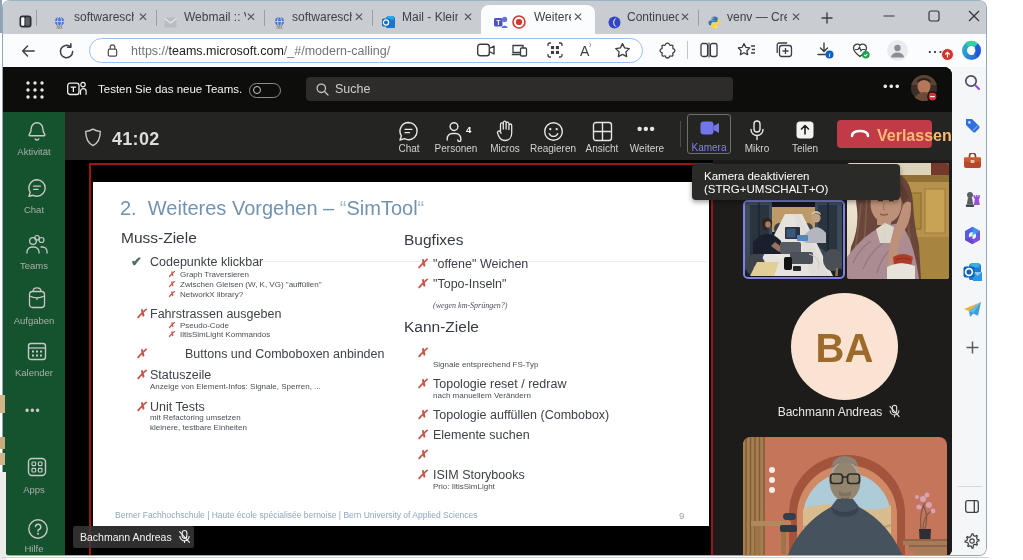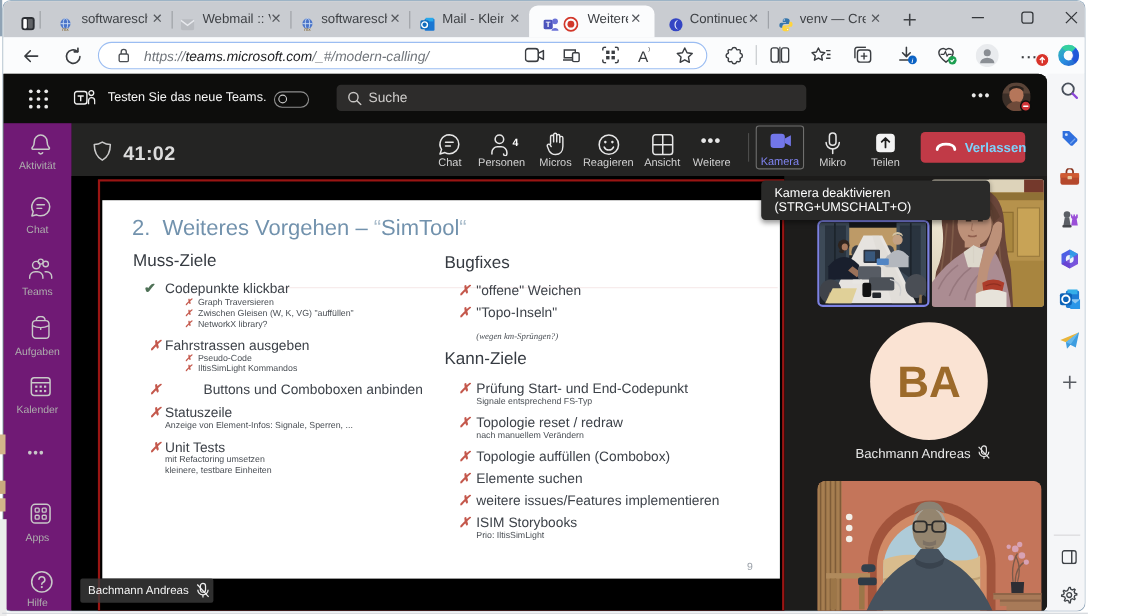--- a/index.html
+++ b/index.html
@@ -130,21 +130,21 @@
         <path d="M15.5 9 a6.5 6.5 0 1 1 -2.2 -4.9" fill="none" stroke="#3a3d41" stroke-width="1.6" stroke-linecap="round"></path>
         <path d="M13.6 0.8 v3.6 h-3.6" fill="none" stroke="#3a3d41" stroke-width="1.6" stroke-linecap="round" stroke-linejoin="round"></path>
       </svg>
 
     <div class="abs" style="left:86px;top:4px;width:554px;height:25px;border:1.5px solid #9bbdf2;border-radius:14px;background:#fff;box-sizing:border-box;"></div>
 
     <svg class="abs" style="left:103px;top:9px" width="13" height="15" viewBox="0 0 14 16">
         <rect x="2.5" y="6.5" width="9" height="7.5" rx="1.5" fill="none" stroke="#4a4d52" stroke-width="1.3"></rect>
         <path d="M4.5 6.5 V4.5 a2.5 2.5 0 0 1 5 0 V6.5" fill="none" stroke="#4a4d52" stroke-width="1.3"></path>
       </svg>
-    <div class="abs" style="left:128px;top:9.5px;font-size:12.5px;color:#70757b;white-space:nowrap;font-style:italic;">https://<span style="color:#202124;">teams.microsoft.com</span>/_#/modern-calling/</div>
+    <div class="abs" style="left:128px;top:9.5px;font-size:12.5px;color:#70757b;white-space:nowrap;">https://<span style="color:#202124;">teams.microsoft.com</span>/_#/modern-calling/</div>
 
     <svg class="abs" style="left:474px;top:9px" width="19" height="14" viewBox="0 0 19 14">
         <rect x="0.7" y="1.2" width="11.6" height="11.6" rx="2.5" fill="none" stroke="#3a3d41" stroke-width="1.4"></rect>
         <path d="M12.3 5.5 L17 3 V11 L12.3 8.5" fill="none" stroke="#3a3d41" stroke-width="1.4" stroke-linejoin="round"></path>
       </svg>
 
     <svg class="abs" style="left:508px;top:9px" width="18" height="14" viewBox="0 0 18 14">
         <path d="M2 2.5 h10 v7 H2 z" fill="none" stroke="#3a3d41" stroke-width="1.3" rx="1"></path>
         <path d="M0.8 11.5 h12" stroke="#3a3d41" stroke-width="1.3"></path>
         <rect x="9.5" y="5" width="6" height="8" rx="1.2" fill="#fbfcfd" stroke="#3a3d41" stroke-width="1.3"></rect>
@@ -352,23 +352,23 @@
       <svg class="abs" style="left:731px;top:9px" width="18" height="18" viewBox="0 0 18 18">
           <rect x="0.5" y="0.5" width="17" height="17" rx="3.5" fill="#f3f3f3"></rect>
           <path d="M9 13 V5 M5.5 8 L9 4.5 L12.5 8" fill="none" stroke="#1f1f1f" stroke-width="1.6" stroke-linecap="round" stroke-linejoin="round"></path>
         </svg>
       <div class="lbl abs" style="left:709px;top:31px;width:62px;">Teilen</div>
 
       <div class="abs" style="left:772px;top:8px;width:95px;height:28px;background:#c13a47;border-radius:4px;"></div>
       <svg class="abs" style="left:785px;top:17px" width="20" height="9" viewBox="0 0 20 9">
           <path d="M2 7 C2 3.5 6 2 10 2 s8 1.5 8 5" fill="none" stroke="#fff" stroke-width="2.6" stroke-linecap="round"></path>
         </svg>
-      <div class="abs" style="left:812px;top:15px;font-size:12px;color:#7dd3fc;font-weight:bold;">Verlassen</div>
+      <div class="abs" style="left:812px;top:15px;font-size:16px;color:#fdba74;font-weight:bold;">Verlassen</div>
     </div>
-    <div id="rail" class="abs" style="left:0;top:45px;width:62px;height:445px;background:#701a75;">
+    <div id="rail" class="abs" style="left:0;top:45px;width:62px;height:445px;background:#14532d;">
 
       <svg class="abs" style="left:24px;top:9px" width="20" height="20" viewBox="0 0 20 20">
           <path d="M10 1.8 a5.8 5.8 0 0 1 5.8 5.8 c0 3.2 0.9 4.6 1.9 5.6 a0.9 0.9 0 0 1 -0.6 1.5 H2.9 a0.9 0.9 0 0 1 -0.6 -1.5 c1 -1 1.9 -2.4 1.9 -5.6 A5.8 5.8 0 0 1 10 1.8 z" fill="none" stroke="#c8c8c8" stroke-width="1.4"></path>
           <path d="M8 17.5 a2.1 2.1 0 0 0 4 0" fill="none" stroke="#c8c8c8" stroke-width="1.4"></path>
         </svg>
       <div class="rlbl abs" style="left:0;top:34px;">Aktivität</div>
 
       <svg class="abs" style="left:24px;top:66px" width="20" height="20" viewBox="0 0 20 20">
           <path d="M10 1.8 a8.2 8.2 0 0 1 0 16.4 c-1.3 0 -2.6 -0.3 -3.7 -0.9 L2 18.3 l1.2 -3.9 A8.2 8.2 0 0 1 10 1.8 z" fill="none" stroke="#c8c8c8" stroke-width="1.4" stroke-linejoin="round"></path>
           <path d="M6.6 8.2 h6.8 M6.6 11.4 h4.4" stroke="#c8c8c8" stroke-width="1.3" stroke-linecap="round"></path>
@@ -600,35 +600,34 @@
       <div class="sls" style="left:57px;top:241px;">kleinere, testbare Einheiten</div>
 
       <div class="sh" style="left:311px;top:49.5px;">Bugfixes</div>
       <div class="sl x" style="left:324px;top:74.5px;">✗</div>
       <div class="sl" style="left:340px;top:75px;">"offene" Weichen</div>
       <div class="sl x" style="left:324px;top:94.5px;">✗</div>
       <div class="sl" style="left:340px;top:95px;">"Topo-Inseln"</div>
       <div class="sls" style="left:340px;top:119px;font-style:italic;font-family:Liberation Serif, serif;">(wegen km-Sprüngen?)</div>
       <div class="sh" style="left:311px;top:136.5px;">Kann-Ziele</div>
       <div class="sl x" style="left:324px;top:163.5px;">✗</div>
-      <div class="sl" style="left:340px;top:164px;">Prüfung Start- und End-Codepunkt</div>
       <div class="sls" style="left:340px;top:178px;">Signale entsprechend FS-Typ</div>
       <div class="sl x" style="left:324px;top:194.5px;">✗</div>
       <div class="sl" style="left:340px;top:195px;">Topologie reset / redraw</div>
       <div class="sls" style="left:340px;top:209.5px;">nach manuellem Verändern</div>
       <div class="sl x" style="left:324px;top:225.5px;">✗</div>
       <div class="sl" style="left:340px;top:226px;">Topologie auffüllen (Combobox)</div>
       <div class="sl x" style="left:324px;top:245.5px;">✗</div>
       <div class="sl" style="left:340px;top:246px;">Elemente suchen</div>
       <div class="sl x" style="left:324px;top:265.5px;">✗</div>
-      <div class="sl" style="left:340px;top:266px;">weitere issues/Features implementieren</div>
       <div class="sl x" style="left:324px;top:285.5px;">✗</div>
       <div class="sl" style="left:340px;top:286px;">ISIM Storybooks</div>
       <div class="sls" style="left:340px;top:300.5px;">Prio: IltisSimLight</div>
 
+      <div class="abs" style="left:22px;top:328.5px;font-size:8.5px;color:#8fa6bf;white-space:nowrap;">Berner Fachhochschule | Haute école spécialisée bernoise | Bern University of Applied Sciences</div>
       <div class="abs" style="left:586px;top:328px;font-size:9.5px;color:#9aa0a8;">9</div>
     </div>
 
     <div class="abs" style="left:70px;top:459px;width:121px;height:22px;background:rgba(60,60,60,0.78);border-radius:2px;"></div>
     <div class="abs" style="left:77px;top:464px;font-size:10.5px;color:#f2f2f2;white-space:nowrap;">Bachmann Andreas</div>
     <svg class="abs" style="left:174px;top:462px" width="15" height="16" viewBox="0 0 16 17">
         <g stroke="#f2f2f2" stroke-width="1.2" fill="none">
           <rect x="5.5" y="1.5" width="5" height="8.5" rx="2.5"></rect>
           <path d="M3 7.5 a5 5 0 0 0 10 0"></path>
           <line x1="8" y1="12.5" x2="8" y2="15"></line>

